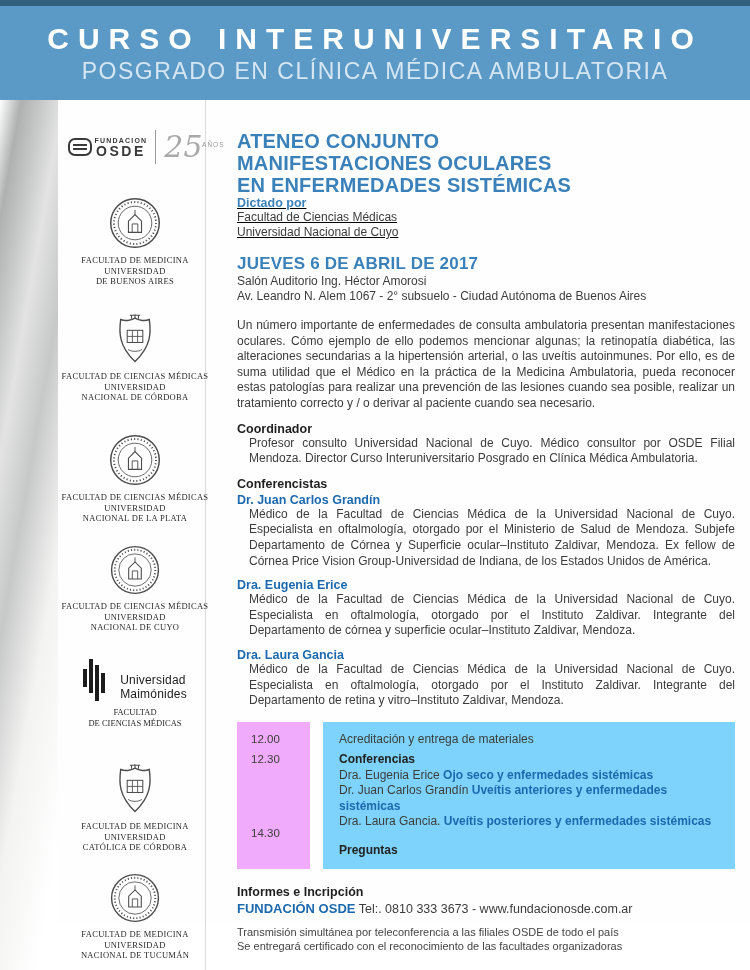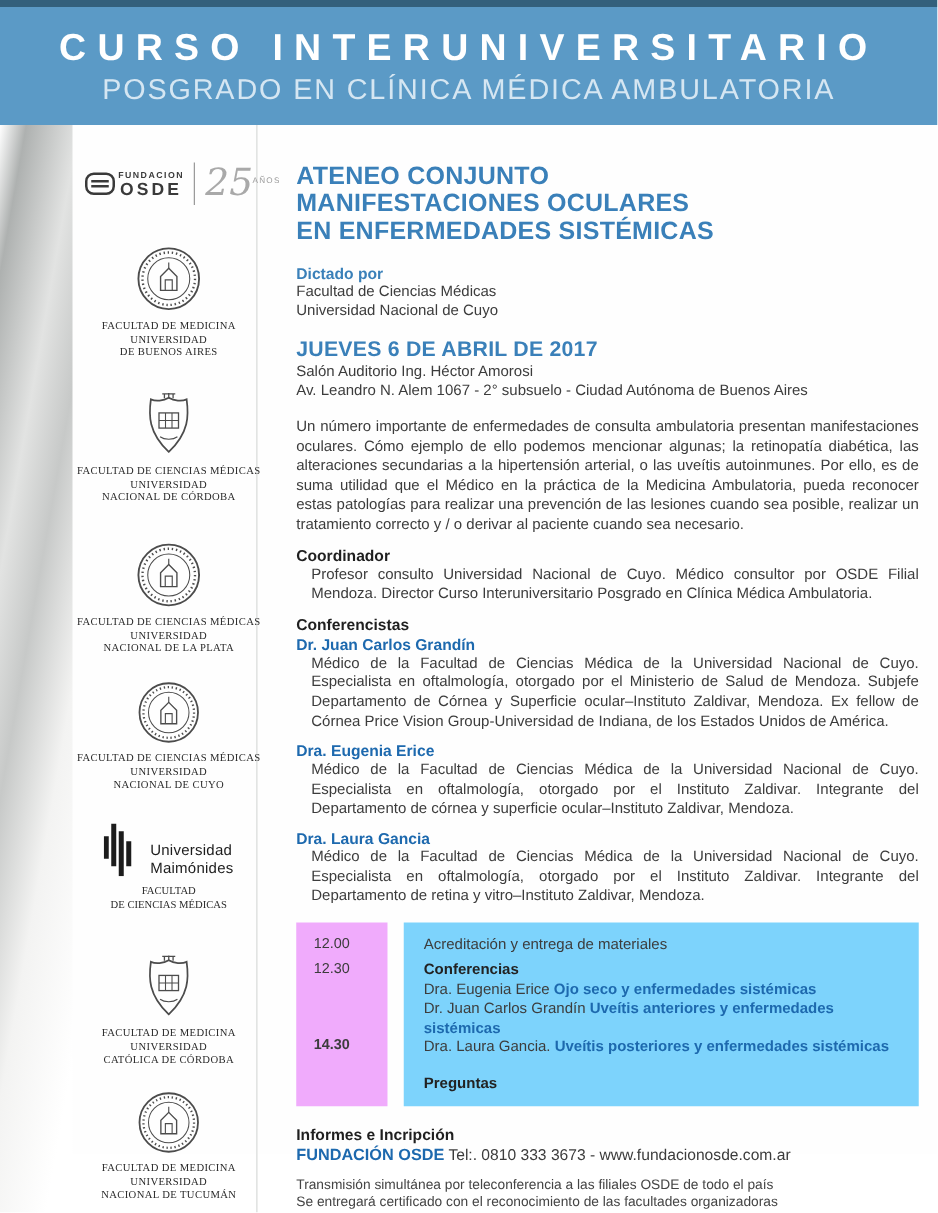--- a/index.html
+++ b/index.html
@@ -46,36 +46,36 @@
   .maimo-top { display:flex; align-items:flex-end; gap:7px; }
   .maimo-name { font-size:12px; line-height:13.5px; color:#1c1c1c; letter-spacing:0.2px; }
   .maimo-sub { margin-top:6px; text-align:center; font-family:"Liberation Serif", serif;
                font-size:8.5px; line-height:10.5px; color:#2a2a2a; }
 
   
   .main { position:absolute; left:237px; top:130px; width:498px; }
   .ev-title { color:#3a80b9; font-weight:bold; font-size:20px; line-height:22px; letter-spacing:0.2px; }
   .lbl-blue { color:#3a80b9; font-weight:bold; font-size:12.5px; }
   .body-txt { color:#3c3c3c; font-size:12px; line-height:15px; }
-  .dictado { margin-top:16px; }
+  .dictado { margin-top:0;text-decoration:underline; }
   .date-line { margin-top:14px; color:#3a80b9; font-weight:bold; font-size:17px; letter-spacing:0.2px; }
   .intro { margin-top:14px; text-align:justify; line-height:15.6px; }
   .sec-h { margin-top:10px; font-weight:bold; font-size:12.5px; color:#1f1f1f; }
   .spk-name { margin-top:9px; font-weight:bold; font-size:12.5px; color:#1d69ae; }
   .bio { text-align:justify; line-height:15.6px;margin-left:12px; }
 
   
   .schedule { margin-top:13px; display:flex; }
   .sch-times { width:73px; background:#f0abfc; padding:10px 0 11px 14px;
                font-size:11.5px; color:#3c3c3c; line-height:15.5px; }
   .sch-gap { width:13px; }
   .sch-body { flex:1; background:#7dd3fc; padding:10px 14px 11px 16px;
               font-size:12px; color:#3c3c3c; line-height:15.5px; }
   .t-1230 { margin-top:5px; }
-  .t-1430 { margin-top:45px;font-weight:bold; }
+  .t-1430 { margin-top:58px; }
   .sch-bold { font-weight:bold; color:#222; }
   .sch-conf { margin-top:5px; }
   .sch-preg { margin-top:13px; }
   .topic { color:#1d69ae; font-weight:bold; }
 
   
   .footer { margin-top:14px; }
   .f-org { color:#1d69ae; font-weight:bold; font-size:13px; }
   .f-contact { color:#3c3c3c; font-size:12.5px; }
   .f-notes { margin-top:9px; font-size:11px; line-height:13.5px; color:#444; }

